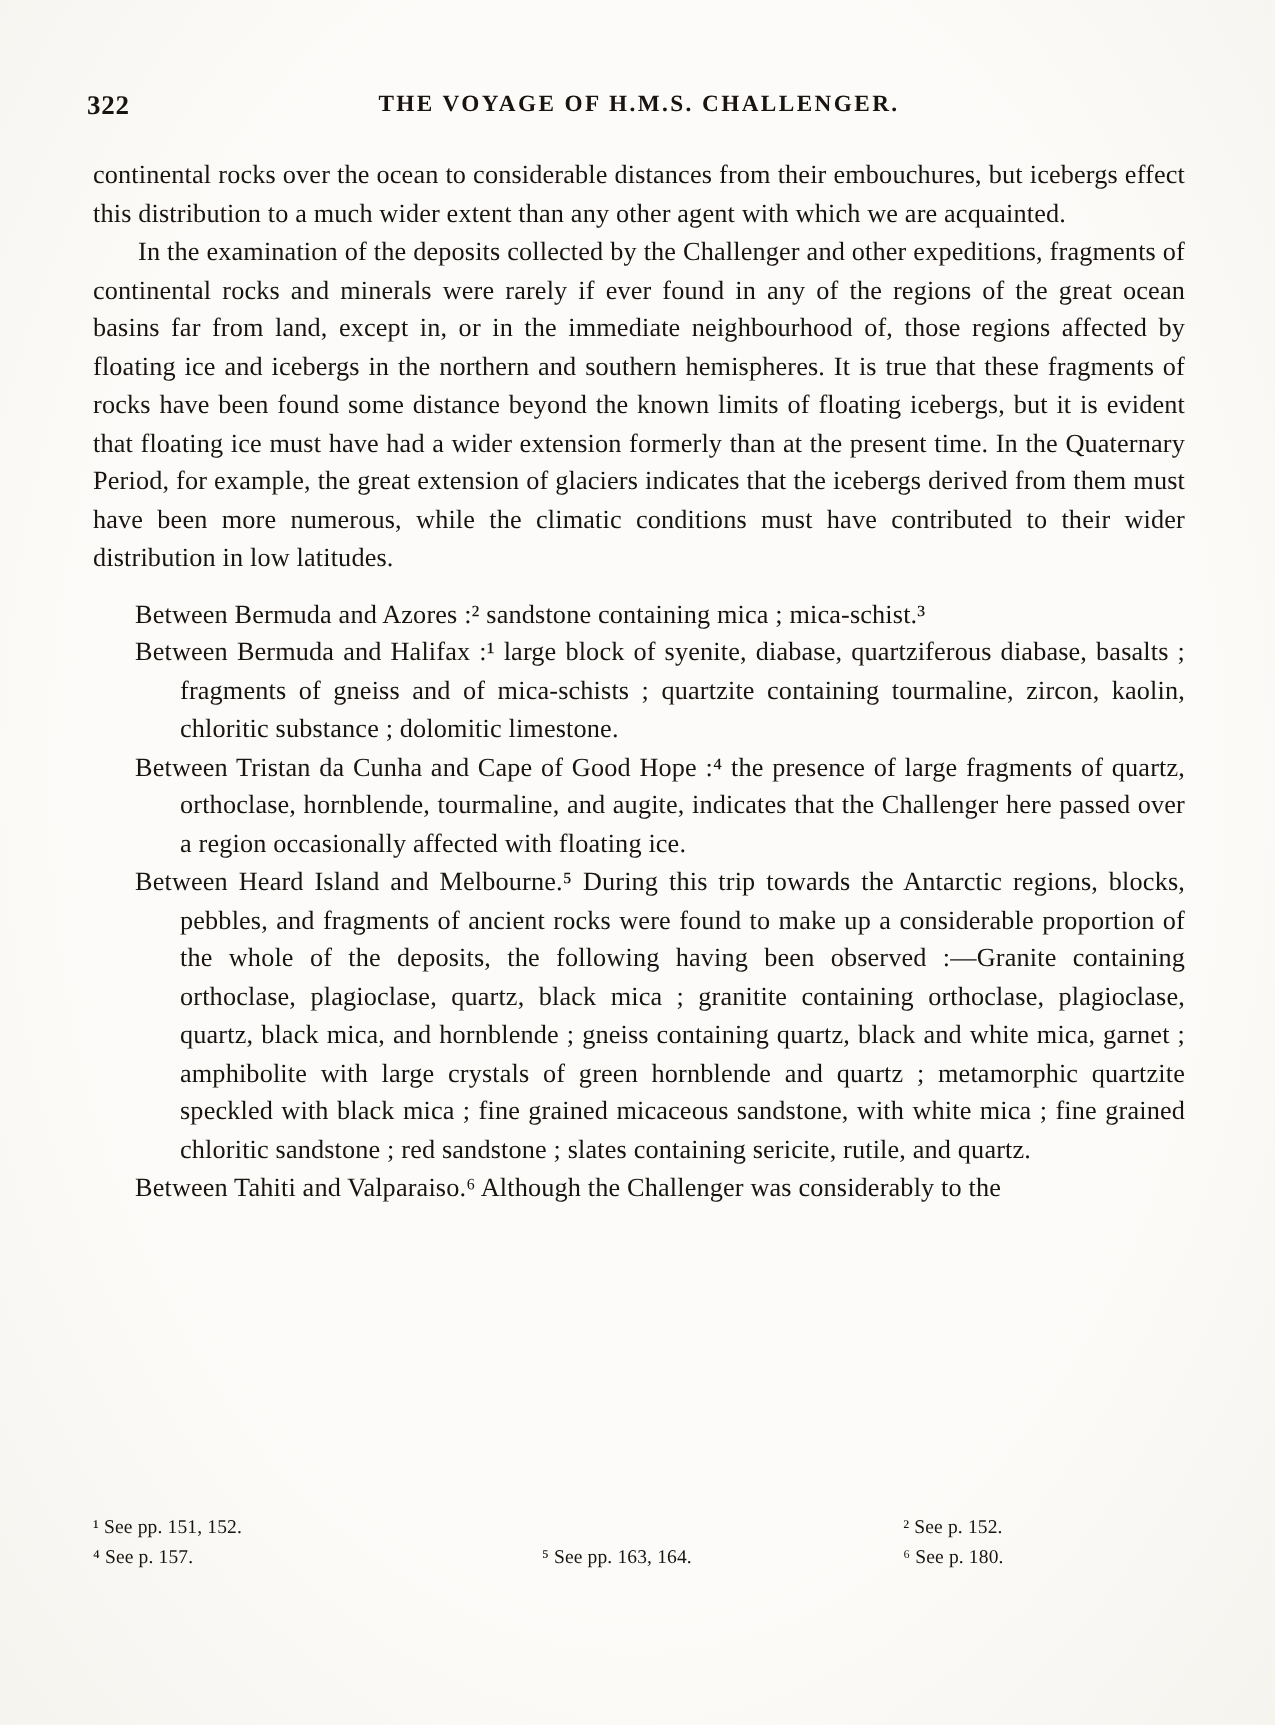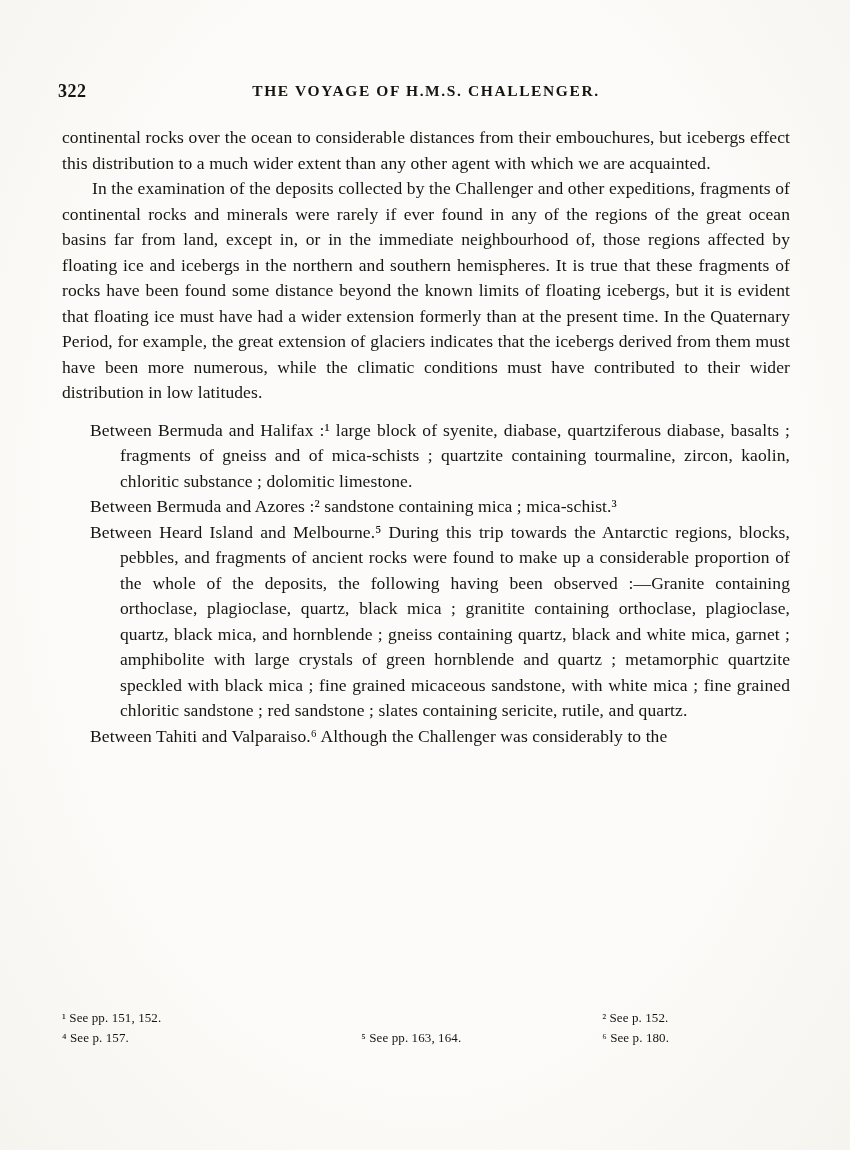--- a/index.html
+++ b/index.html
@@ -9,21 +9,21 @@
     height: 1150px;
     background: #fbfaf7;
     font-family: "Liberation Serif", "DejaVu Serif", serif;
     color: #18140f;
     overflow: hidden;
   }
   .page {
     position: relative;
     width: 850px;
     height: 1150px;
-    padding: 79px 60px 40px 62px;
+    padding: 58px 60px 40px 62px;
     background: radial-gradient(ellipse at 50% 45%, #fcfbf9 60%, #f6f4ef 100%);
   }
   .page-header {
     position: relative;
     height: 26px;
     margin-bottom: 20px;
   }
   .page-number {
     position: absolute;
     left: -4px;
@@ -84,22 +84,23 @@
   <header class="page-header">
     <span class="page-number">322</span>
     <span class="running-title">THE VOYAGE OF H.M.S. CHALLENGER.</span>
   </header>
 
   <main class="body-text">
     <p class="para">continental rocks over the ocean to considerable distances from their embouchures, but icebergs effect this distribution to a much wider extent than any other agent with which we are acquainted.</p>
     <p class="para indent">In the examination of the deposits collected by the Challenger and other expeditions, fragments of continental rocks and minerals were rarely if ever found in any of the regions of the great ocean basins far from land, except in, or in the immediate neighbourhood of, those regions affected by floating ice and icebergs in the northern and southern hemispheres.  It is true that these fragments of rocks have been found some distance beyond the known limits of floating icebergs, but it is evident that floating ice must have had a wider extension formerly than at the present time.  In the Quaternary Period, for example, the great extension of glaciers indicates that the icebergs derived from them must have been more numerous, while the climatic conditions must have contributed to their wider distribution in low latitudes.</p>
 
     <div class="region-list">
+      <p class="list-item">Between Bermuda and Azores :² sandstone containing mica ; mica-schist.³</p>
       <p class="list-item">Between Bermuda and Halifax :¹ large block of syenite, diabase, quartziferous diabase, basalts ; fragments of gneiss and of mica-schists ; quartzite containing tourmaline, zircon, kaolin, chloritic substance ; dolomitic limestone.</p>
-      <p class="list-item">Between Bermuda and Azores :² sandstone containing mica ; mica-schist.³</p>
+      <p class="list-item">Between Tristan da Cunha and Cape of Good Hope :⁴ the presence of large fragments of quartz, orthoclase, hornblende, tourmaline, and augite, indicates that the Challenger here passed over a region occasionally affected with floating ice.</p>
       <p class="list-item">Between Heard Island and Melbourne.⁵  During this trip towards the Antarctic regions, blocks, pebbles, and fragments of ancient rocks were found to make up a considerable proportion of the whole of the deposits, the following having been observed :—Granite containing orthoclase, plagioclase, quartz, black mica ; granitite containing orthoclase, plagioclase, quartz, black mica, and hornblende ; gneiss containing quartz, black and white mica, garnet ; amphibolite with large crystals of green hornblende and quartz ; metamorphic quartzite speckled with black mica ; fine grained micaceous sandstone, with white mica ; fine grained chloritic sandstone ; red sandstone ; slates containing sericite, rutile, and quartz.</p>
       <p class="list-item">Between Tahiti and Valparaiso.⁶  Although the Challenger was considerably to the</p>
     </div>
   </main>
 
   <footer class="footnotes">
     <div class="fn-row">
       <span class="c1">¹ See pp. 151, 152.</span>
       <span class="c2">² See p. 152.</span>
     </div>

